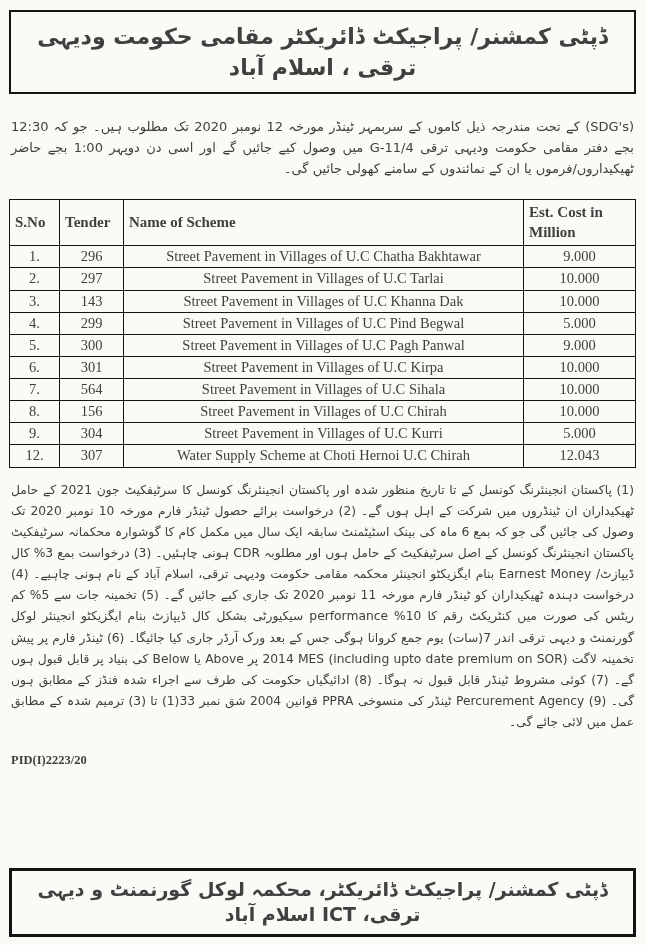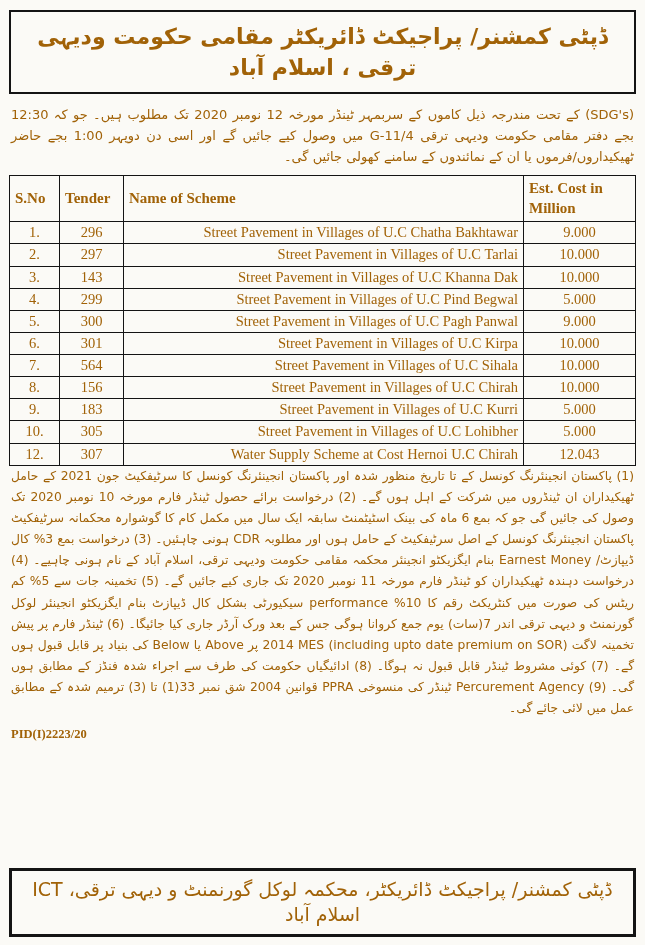--- a/index.html
+++ b/index.html
@@ -6,23 +6,24 @@
   html, body { margin: 0; padding: 0; }
   body {
     width: 645px; height: 945px;
     background: #e9e7e2;
     font-family: "Liberation Serif", serif;
   }
   .page {
     width: 645px; height: 945px;
     padding: 10px 9px 8px 9px;
     background: #fbfaf6;
-    color: #a16207;
+    color: #404040;
     display: flex; flex-direction: column;
     overflow: hidden;
+    gap: 12px;
   }
   .page > * { flex-shrink: 0; }
   .urdu { font-family: "DejaVu Sans", sans-serif; }
 
   
   .header-box {
     border: 2px solid #141414;
     padding: 10px 8px 8px 8px;
     text-align: center;
   }
@@ -61,21 +62,21 @@
     line-height: 1.32;
   }
   .scheme-table th {
     font-weight: bold;
     font-size: 15px;
     text-align: left;
     padding-top: 3px; padding-bottom: 3px;
   }
   .col-sno   { width: 50px;  text-align: center; }
   .col-tender{ width: 64px;  text-align: center; }
-  .col-scheme{ text-align: right; }
+  .col-scheme{ text-align: center; }
   .col-cost  { width: 112px; text-align: center; }
   th.col-sno { text-align: left; }
   th.col-cost{ text-align: left; }
 
   
   .cond-heading {
     font-size: 17px;
     font-weight: bold;
     margin: 9px 2px 4px 2px;
   }
@@ -96,21 +97,21 @@
     direction: ltr;
   }
 
   
   .footer-box {
     margin-top: auto;
     border: 3px solid #141414;
     padding: 6px 8px;
     text-align: center;
     font-size: 19px;
-    font-weight: normal;
+    font-weight: bold;
     line-height: 1.35;
   }
 </style>
 </head>
 <body>
 
 <div class="page">
 
   <div class="header-box">
     <div class="header-title urdu" dir="rtl">ڈپٹی کمشنر/ پراجیکٹ ڈائریکٹر مقامی حکومت ودیہی ترقی ، اسلام آباد</div>
@@ -171,34 +172,28 @@
           <td class="col-cost">10.000</td>
         </tr>
         <tr>
           <td class="col-sno">8.</td>
           <td class="col-tender">156</td>
           <td class="col-scheme">Street Pavement in Villages of U.C Chirah</td>
           <td class="col-cost">10.000</td>
         </tr>
         <tr>
           <td class="col-sno">9.</td>
-          <td class="col-tender">183</td>
+          <td class="col-tender">304</td>
           <td class="col-scheme">Street Pavement in Villages of U.C Kurri</td>
           <td class="col-cost">5.000</td>
         </tr>
         <tr>
-          <td class="col-sno">10.</td>
-          <td class="col-tender">305</td>
-          <td class="col-scheme">Street Pavement in Villages of U.C Lohibher</td>
-          <td class="col-cost">5.000</td>
-        </tr>
-        <tr>
           <td class="col-sno">12.</td>
           <td class="col-tender">307</td>
-          <td class="col-scheme">Water Supply Scheme at Cost Hernoi U.C Chirah</td>
+          <td class="col-scheme">Water Supply Scheme at Choti Hernoi U.C Chirah</td>
           <td class="col-cost">12.043</td>
         </tr>
       </tbody>
   </table>
 
 
   <div class="conditions urdu" dir="rtl"><span>(1) پاکستان انجینئرنگ کونسل کے تا تاریخ منظور شدہ اور پاکستان انجینئرنگ کونسل کا سرٹیفکیٹ جون 2021 کے حامل ٹھیکیداران ان ٹینڈروں میں شرکت کے اہل ہوں گے۔ </span><span>(2) درخواست برائے حصول ٹینڈر فارم مورخہ 10 نومبر 2020 تک وصول کی جائیں گی جو کہ بمع 6 ماہ کی بینک اسٹیٹمنٹ سابقہ ایک سال میں مکمل کام کا گوشوارہ محکمانہ سرٹیفکیٹ پاکستان انجینئرنگ کونسل کے اصل سرٹیفکیٹ کے حامل ہوں اور مطلوبہ CDR ہونی چاہئیں۔ </span><span>(3) درخواست بمع 3% کال ڈیپازٹ/ Earnest Money بنام ایگزیکٹو انجینئر محکمہ مقامی حکومت ودیہی ترقی، اسلام آباد کے نام ہونی چاہیے۔ </span><span>(4) درخواست دہندہ ٹھیکیداران کو ٹینڈر فارم مورخہ 11 نومبر 2020 تک جاری کیے جائیں گے۔ </span><span>(5) تخمینہ جات سے 5% کم ریٹس کی صورت میں کنٹریکٹ رقم کا 10% performance سیکیورٹی بشکل کال ڈیپازٹ بنام ایگزیکٹو انجینئر لوکل گورنمنٹ و دیہی ترقی اندر 7(سات) یوم جمع کروانا ہوگی جس کے بعد ورک آرڈر جاری کیا جائیگا۔ </span><span>(6) ٹینڈر فارم پر پیش تخمینہ لاگت (including upto date premium on SOR) 2014 MES پر Above یا Below کی بنیاد پر قابل قبول ہوں گے۔ </span><span>(7) کوئی مشروط ٹینڈر قابل قبول نہ ہوگا۔ </span><span>(8) ادائیگیاں حکومت کی طرف سے اجراء شدہ فنڈز کے مطابق ہوں گی۔ </span><span>(9) Percurement Agency ٹینڈر کی منسوخی PPRA قوانین 2004 شق نمبر 33(1) تا (3) ترمیم شدہ کے مطابق عمل میں لائی جائے گی۔</span></div>
 
   <div class="pid">PID(I)2223/20</div>
 

